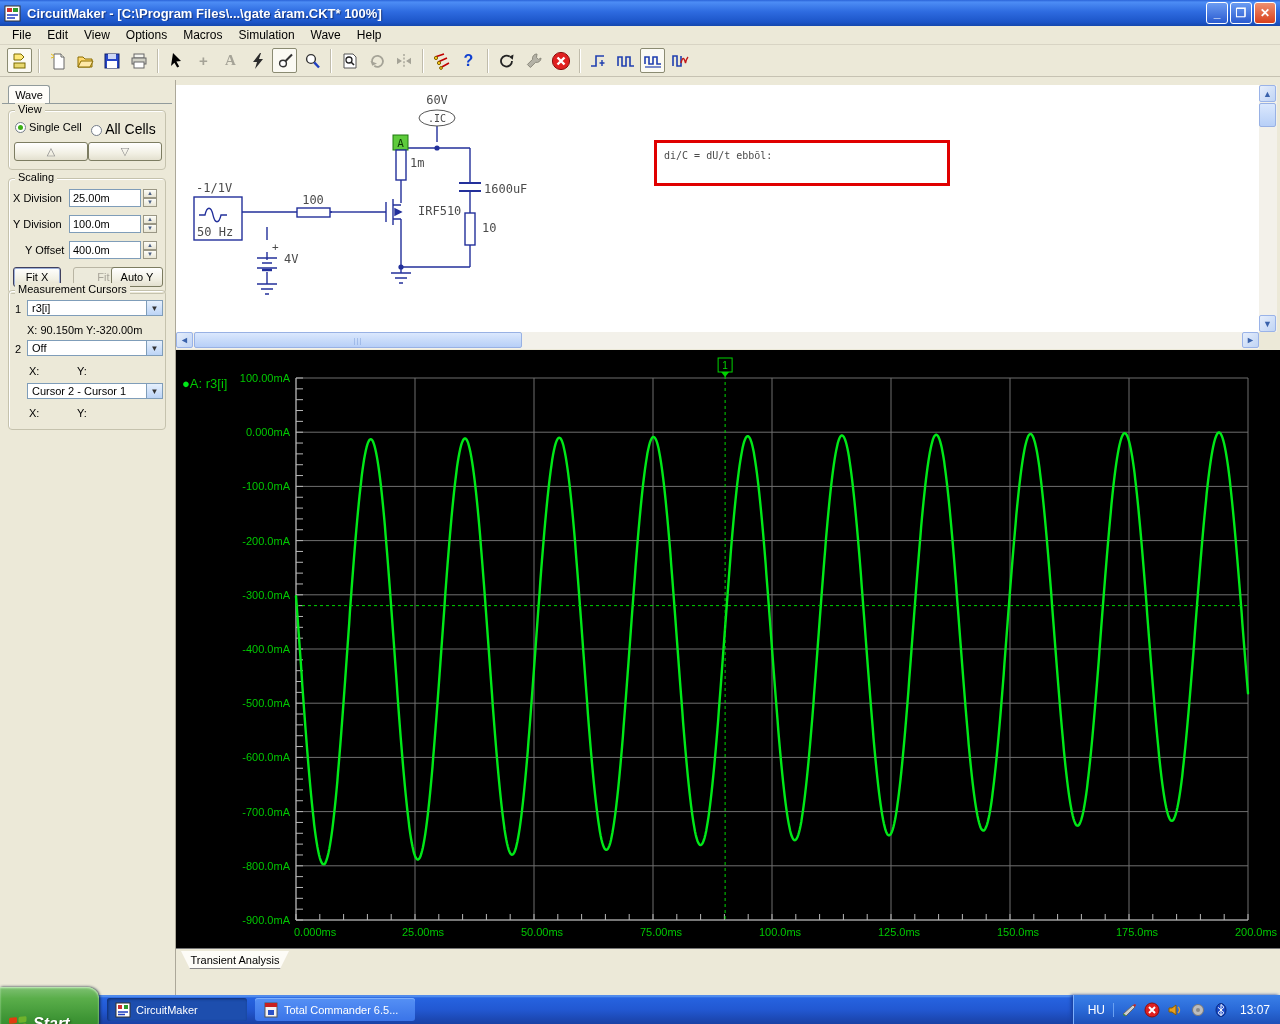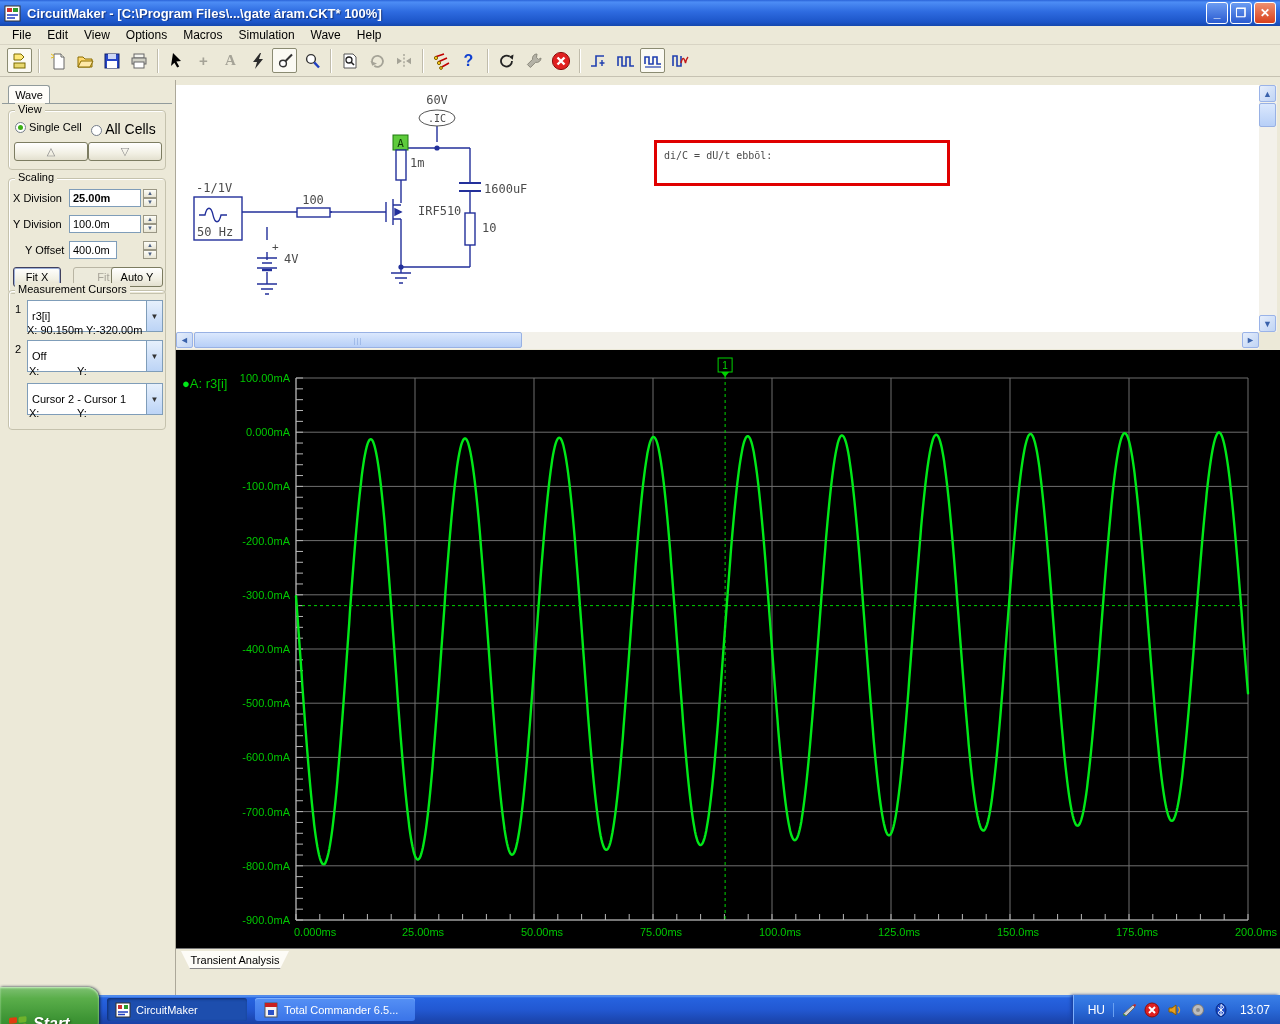--- a/index.html
+++ b/index.html
@@ -46,21 +46,21 @@
   .radio.checked::after{content:"";position:absolute;left:2px;top:2px;width:5px;height:5px;border-radius:50%;background:#3db015;}
   .xp-btn{background:linear-gradient(180deg,#ffffff,#f2f0e4 60%,#e3e0cf);border:1px solid #7c7c61;border-radius:3px;
     font-size:11px;display:flex;align-items:center;justify-content:center;position:absolute;}
   .xp-btn.disabled{color:#a8a59a;border-color:#b9b5a3;background:#eceadb;}
   .xp-btn.bold-border{border:1px solid #40405e;box-shadow:0 0 0 1px #9db0d8 inset;}
   .xp-input{position:absolute;background:#fff;border:1px solid #7f9db9;font-size:11px;padding:2px 3px;
     font-family:"Liberation Sans",sans-serif;}
   .spinner{position:absolute;width:14px;height:18px;display:flex;flex-direction:column;}
   .spin{flex:1;border:1px solid #9a9785;background:linear-gradient(180deg,#fdfdf8,#e8e5d4);
     font-size:6px;line-height:7px;text-align:center;color:#4d6185;}
-  .combo{position:absolute;height:32px;background:#fff;border:1px solid #7f9db9;font-size:11px;display:flex;align-items:center;}
+  .combo{position:absolute;height:16px;background:#fff;border:1px solid #7f9db9;font-size:11px;display:flex;align-items:center;}
   .combo .cval{flex:1;padding:0 4px;white-space:nowrap;overflow:hidden;}
   .combo .cbtn{width:16px;height:100%;background:linear-gradient(180deg,#e6f0fc,#bcd4f6);border-left:1px solid #7f9db9;
     display:flex;align-items:center;justify-content:center;font-size:8px;color:#333;}
   .small-label{position:absolute;font-size:11px;}
 
   
   .schematic{position:absolute;left:176px;top:85px;width:1083px;height:247px;background:#fff;}
   .annotation{position:absolute;left:430px;top:55px;width:296px;height:46px;border:3px solid #e00000;
     font-family:"DejaVu Sans Mono",monospace;font-size:10px;color:#4b4b4b;padding:3px 7px;line-height:19px;
     white-space:nowrap;background:#fff;margin-left:48px;}
@@ -301,33 +301,33 @@
           <span style="color:#888">△</span>
         </div>
       <div class="xp-btn" style="left:79px;top:31px;width:74px;height:19px;">
           <span style="color:#888">▽</span>
         </div>
     </div>
 
     <div class="groupbox" style="left:8px;top:98px;width:158px;height:116px;">
       <span class="glabel">Scaling</span>
       <span class="small-label" style="left:4px;top:13px;">X Division</span>
-      <div class="xp-input" style="left:60px;top:10px;width:72px;height:18px;font-weight:bold;"><span>25.00m</span></div>
+      <div class="xp-input" style="left:60px;top:10px;width:72px;height:18px;"><span>25.00m</span></div>
       <div class="spinner" style="left:134px;top:10px;">
           <div class="spin">▲</div>
           <div class="spin">▼</div>
         </div>
       <span class="small-label" style="left:4px;top:39px;">Y Division</span>
       <div class="xp-input" style="left:60px;top:36px;width:72px;height:18px;"><span>100.0m</span></div>
       <div class="spinner" style="left:134px;top:36px;">
           <div class="spin">▲</div>
           <div class="spin">▼</div>
         </div>
       <span class="small-label" style="left:16px;top:65px;">Y Offset</span>
-      <div class="xp-input" style="left:60px;top:62px;width:48px;height:18px;"><span>400.0m</span></div>
+      <div class="xp-input" style="left:60px;top:62px;width:72px;height:18px;"><span>400.0m</span></div>
       <div class="spinner" style="left:134px;top:62px;">
           <div class="spin">▲</div>
           <div class="spin">▼</div>
         </div>
       <div class="xp-btn bold-border" style="left:4px;top:88px;width:48px;height:20px;">
           <span>Fit X</span>
         </div>
       <div class="xp-btn disabled" style="left:64px;top:88px;width:71px;height:20px;">
           <span>Fit Y</span>
         </div>

